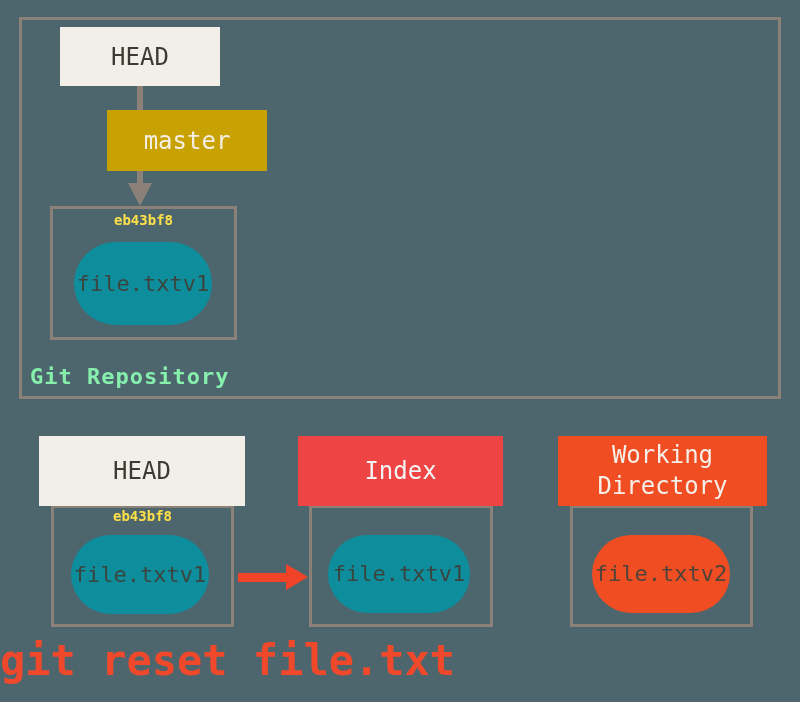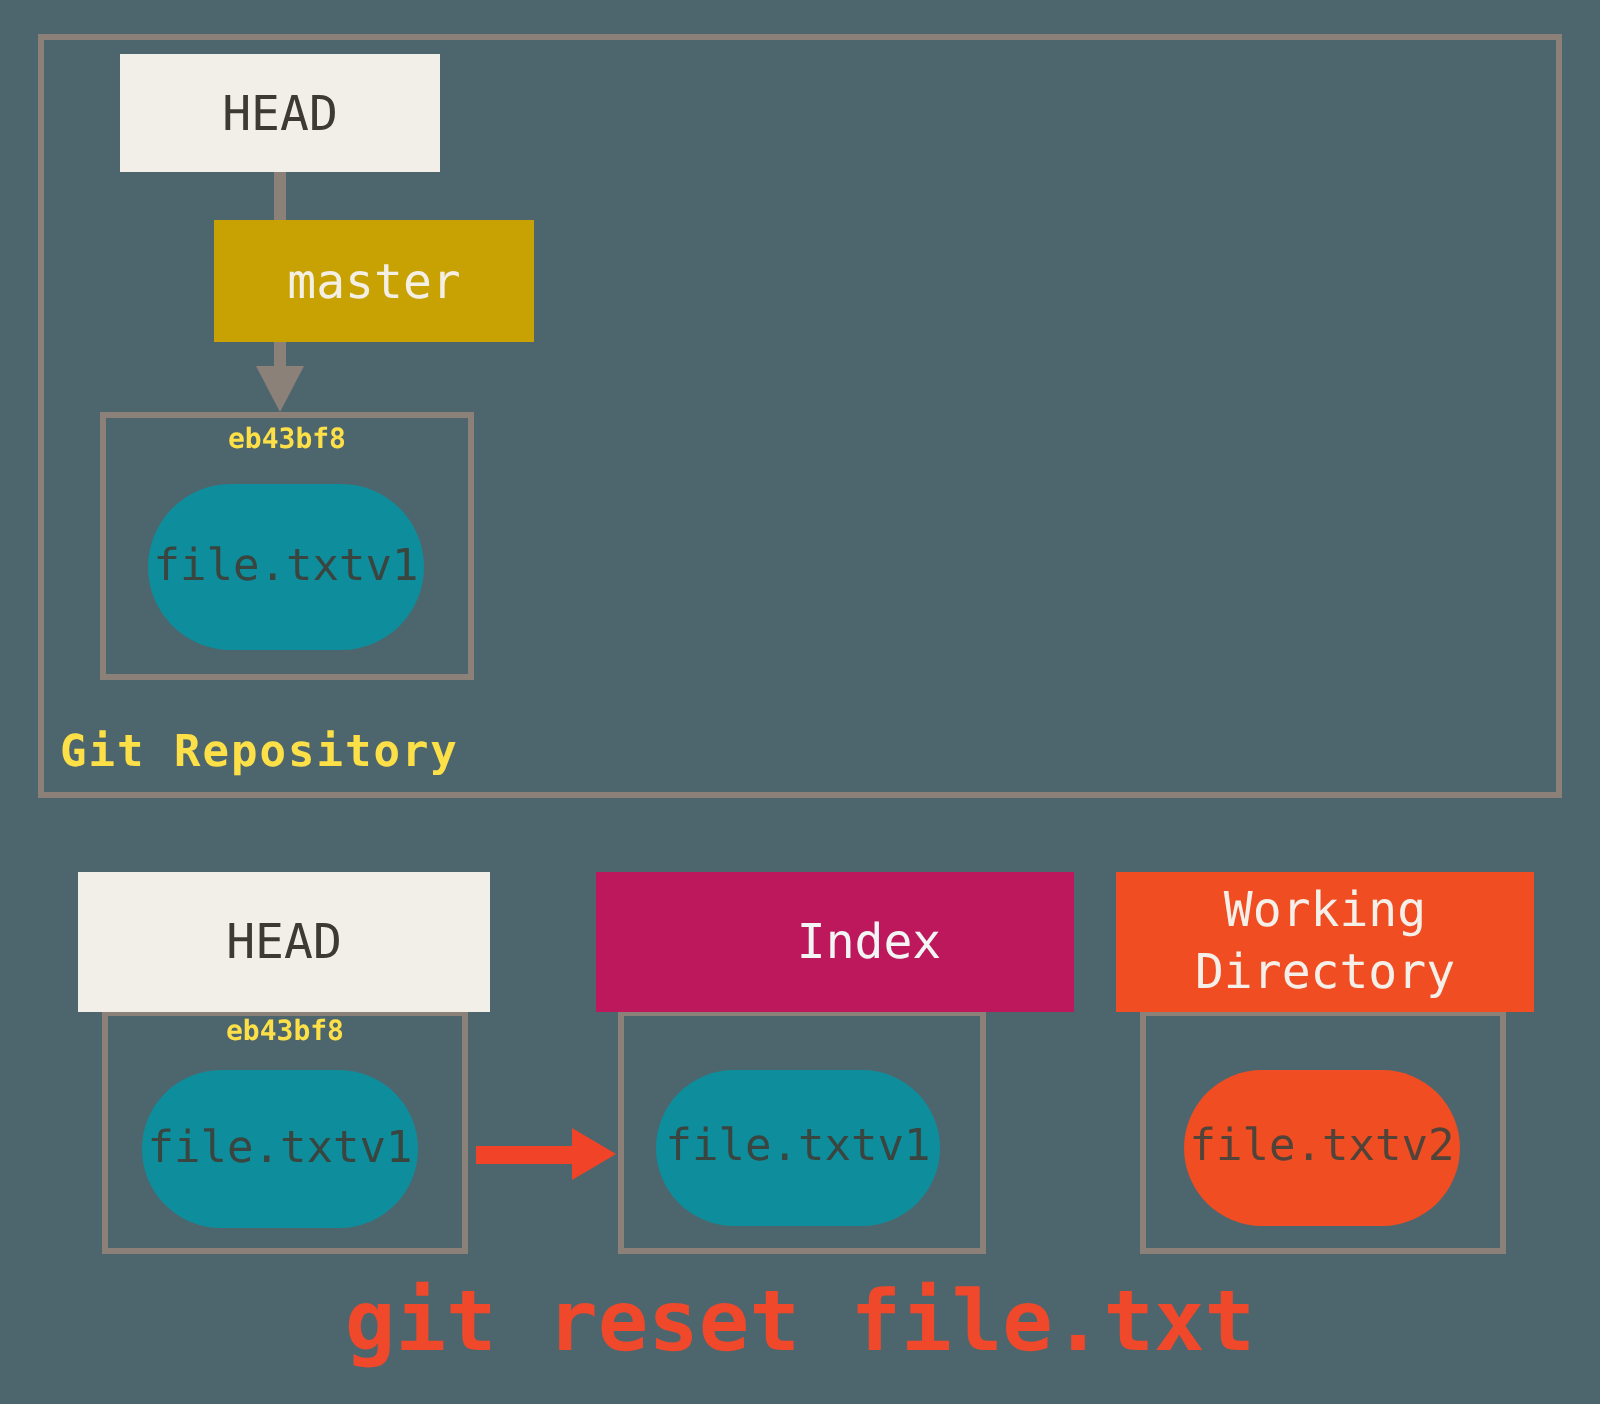--- a/index.html
+++ b/index.html
@@ -12,21 +12,21 @@
   }
   .abs { position: absolute; }
 
   
   .repo-rect {
     left: 19px; top: 17px; width: 756px; height: 376px;
     border: 3px solid #8B8178;
   }
   .repo-label {
     left: 30px; top: 364px;
-    font-size: 22px; font-weight: bold; color: #fde047;
+    font-size: 22px; font-weight: bold; color: #86efac;
     letter-spacing: 1px;
     text-align: right;
   }
   .head-box-top {
     left: 60px; top: 27px; width: 160px; height: 59px;
     background: #F1EFE8;
     color: #3E3A33; font-size: 24px;
     display: flex; align-items: center; justify-content: center;
     z-index: 3;
   }
@@ -69,21 +69,21 @@
   .col-header {
     display: flex; align-items: center; justify-content: center;
     text-align: center; font-size: 24px; z-index: 3;
   }
   .head-header {
     left: 39px; top: 436px; width: 206px; height: 70px;
     background: #F1EFE8; color: #3E3A33;
   }
   .index-header {
     left: 298px; top: 436px; width: 205px; height: 70px;
-    background: #be185d; color: #F2F5F4; padding-left: 34px;
+    background: #ef4444; color: #F2F5F4;
   }
   .wd-header {
     left: 558px; top: 436px; width: 209px; height: 70px;
     background: #F04D22; color: #F5EFE9;
     line-height: 1.3;
   }
   .wd-header .wrap2 { width: 140px; }
   .outline-head  { left: 51px;  top: 505px; width: 177px; height: 116px; }
   .outline-index { left: 309px; top: 505px; width: 178px; height: 116px; }
   .outline-wd    { left: 570px; top: 505px; width: 177px; height: 116px; }
@@ -97,21 +97,20 @@
   .red-arrow-head {
     left: 286px; top: 564px; width: 0; height: 0;
     border-top: 13px solid transparent;
     border-bottom: 13px solid transparent;
     border-left: 22px solid #F04328;
   }
 
   
   .command {
     left: 0; top: 636px; width: 800px;
-    text-align: center;
     font-size: 42px; font-weight: bold; color: #F0482A;
   }
 </style>
 </head>
 <body>
 
 <div class="abs repo-rect"></div>
 <div class="abs repo-label">Git Repository</div>
 
 <div class="abs head-box-top">

